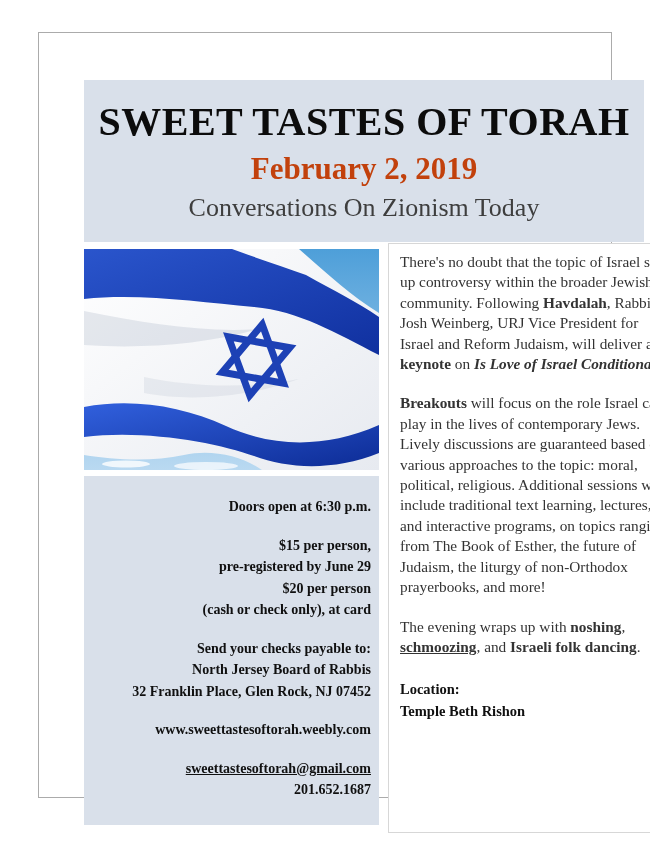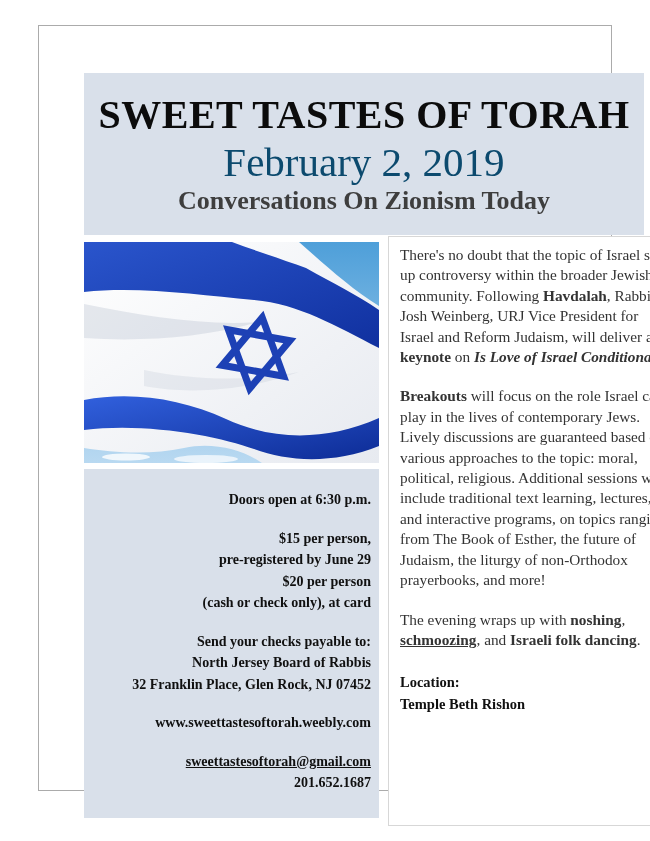--- a/index.html
+++ b/index.html
@@ -1,36 +1,36 @@
 <!DOCTYPE html>
 <html><head>
 <meta charset="utf-8">
 <style>
   html,body{margin:0;padding:0;background:#ffffff;}
   .page{
     position:relative;width:650px;height:841px;background:#ffffff;overflow:hidden;
     font-family:"Liberation Serif","DejaVu Serif",serif;
   }
   .frame{
-    position:absolute;left:38px;top:25px;width:574px;height:766px;
+    position:absolute;left:38px;top:32px;width:574px;height:766px;
     border:1px solid #ababab;box-sizing:border-box;background:#ffffff;
   }
   .header{
     position:absolute;left:45px;top:47px;width:560px;height:162px;
     background:#d9e0ea;text-align:center;
   }
   .title{
     margin-top:16px;font-size:40px;line-height:52px;font-weight:bold;
     color:#0c0c0c;letter-spacing:0.5px;
   }
   .date{
-    font-size:41px;line-height:42px;font-weight:normal;color:#0c4a6e;
+    font-size:31px;line-height:42px;font-weight:bold;color:#c2410c;
   }
   .subtitle{
-    font-size:26px;line-height:36px;font-weight:bold;color:#3e3e3e;
+    font-size:26px;line-height:36px;font-weight:normal;color:#3e3e3e;
   }
   .flag{
     position:absolute;left:45px;top:216px;width:295px;height:221px;
   }
   .flag svg{display:block;}
   .infobox{
     position:absolute;left:45px;top:443px;width:295px;height:349px;
     background:#d9e0ea;box-sizing:border-box;padding:20px 8px 0 8px;
     text-align:center;font-weight:bold;font-size:14px;color:#101010;
   }

